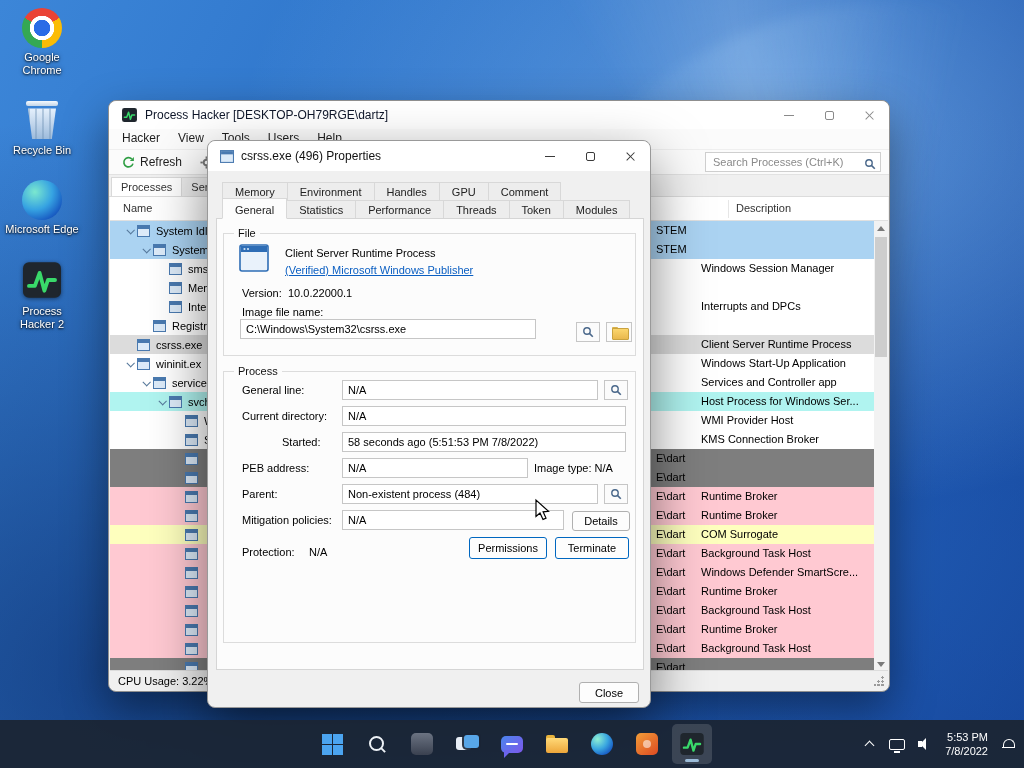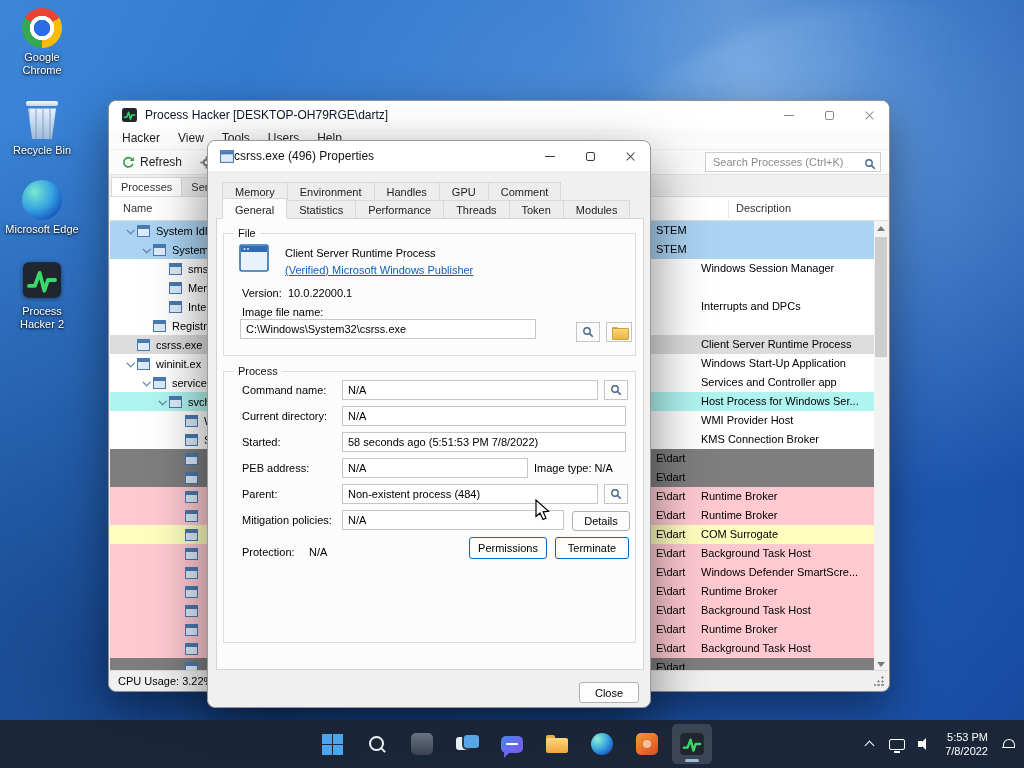--- a/index.html
+++ b/index.html
@@ -104,21 +104,21 @@
  radial-gradient(circle at 8.5px 5.5px,#9a9a9a 1.2px,transparent 1.4px),
  radial-gradient(circle at 4.5px 5.5px,#9a9a9a 1.2px,transparent 1.4px),
  radial-gradient(circle at 8.5px 9px,#9a9a9a 1.2px,transparent 1.4px),
  radial-gradient(circle at 4.5px 9px,#9a9a9a 1.2px,transparent 1.4px),
  radial-gradient(circle at 0.5px 9px,#9a9a9a 1.2px,transparent 1.4px)}
 
 
 .dialog{position:absolute;left:207px;top:140px;width:444px;height:568px;background:#f0f0f0;
  border:1px solid #999;border-radius:8px;box-shadow:0 22px 55px rgba(0,0,0,.5);z-index:40}
 .dlg-titlebar{position:absolute;top:0;left:0;right:0;height:30px;background:#fff;border-radius:8px 8px 0 0;
- display:flex;align-items:center;padding-left:12px;}
+ display:flex;align-items:center;padding-left:12px;gap:7px}
 .dlg-icon svg{width:14px;height:13px;display:block}
 .dlg-title{font-size:12px;color:#111;flex:1}
 #dlg-body{position:absolute;inset:0;top:30px}
 .dlg-tabs1{position:absolute;top:11px;left:14px;display:flex}
 .dlg-tabs2{position:absolute;top:29px;left:14px;display:flex}
 .dtab{font-size:11px;padding:2.5px 12px;border:1px solid #d8d8d8;background:#ededed;color:#222;margin-right:-1px;white-space:nowrap}
 .dtab.active{background:#fcfcfc;margin-top:-2px;padding-top:4.5px;border-bottom-color:#fcfcfc;position:relative;z-index:2}
 .dlg-page{position:absolute;left:8px;top:47px;width:428px;height:452px;background:#fcfcfc;border:1px solid #d5d5d5}
 .group{position:absolute;border:1px solid #dcdcdc}
 #grp-file{left:15px;top:62px;width:413px;height:123px}
@@ -712,31 +712,31 @@
             <span class="folder-glyph"></span>
           </div>
       </div>
 
       <div class="group" id="grp-proc">
         <span class="gleg">Process</span>
         <span id="f-protect-label">Protection:</span>
         <span id="f-protect-value">N/A</span>
         <div class="btn accent-btn" id="btn-permissions">Permissions</div>
         <div class="btn accent-btn" id="btn-terminate">Terminate</div>
-      <span class="fld-label" style="top: 8px;">Command name:</span>
+      <span class="fld-label" style="top: 8px;">General line:</span>
           <div class="fld-box" style="top: 8px; width: 256px;"><span>N/A</span></div>
           <div class="mini-btn fld-search" style="top: 8px;">
             <svg viewBox="0 0 12 12" width="12" height="12">
               <circle cx="5" cy="5" r="3.2" fill="none" stroke="#49678a" stroke-width="1.4"></circle>
               <line x1="7.4" y1="7.4" x2="10.8" y2="10.8" stroke="#49678a" stroke-width="1.6"></line>
             </svg>
           </div>
           <span class="fld-label" style="top: 34px;">Current directory:</span>
           <div class="fld-box" style="top: 34px; width: 284px;"><span>N/A</span></div>
-          <span class="fld-label" style="top: 60px;">Started:</span>
+          <span class="fld-label" style="top: 60px; margin-left: 40px;">Started:</span>
           <div class="fld-box" style="top: 60px; width: 284px;"><span>58 seconds ago (5:51:53 PM 7/8/2022)</span></div>
           <span class="fld-label" style="top: 86px;">PEB address:</span>
           <div class="fld-box" style="top: 86px; width: 186px;"><span>N/A</span></div>
           <span class="fld-extra" style="top: 86px;">Image type: N/A</span>
           <span class="fld-label" style="top: 112px;">Parent:</span>
           <div class="fld-box" style="top: 112px; width: 256px;"><span>Non-existent process (484)</span></div>
           <div class="mini-btn fld-search" style="top: 112px;">
             <svg viewBox="0 0 12 12" width="12" height="12">
               <circle cx="5" cy="5" r="3.2" fill="none" stroke="#49678a" stroke-width="1.4"></circle>
               <line x1="7.4" y1="7.4" x2="10.8" y2="10.8" stroke="#49678a" stroke-width="1.6"></line>

